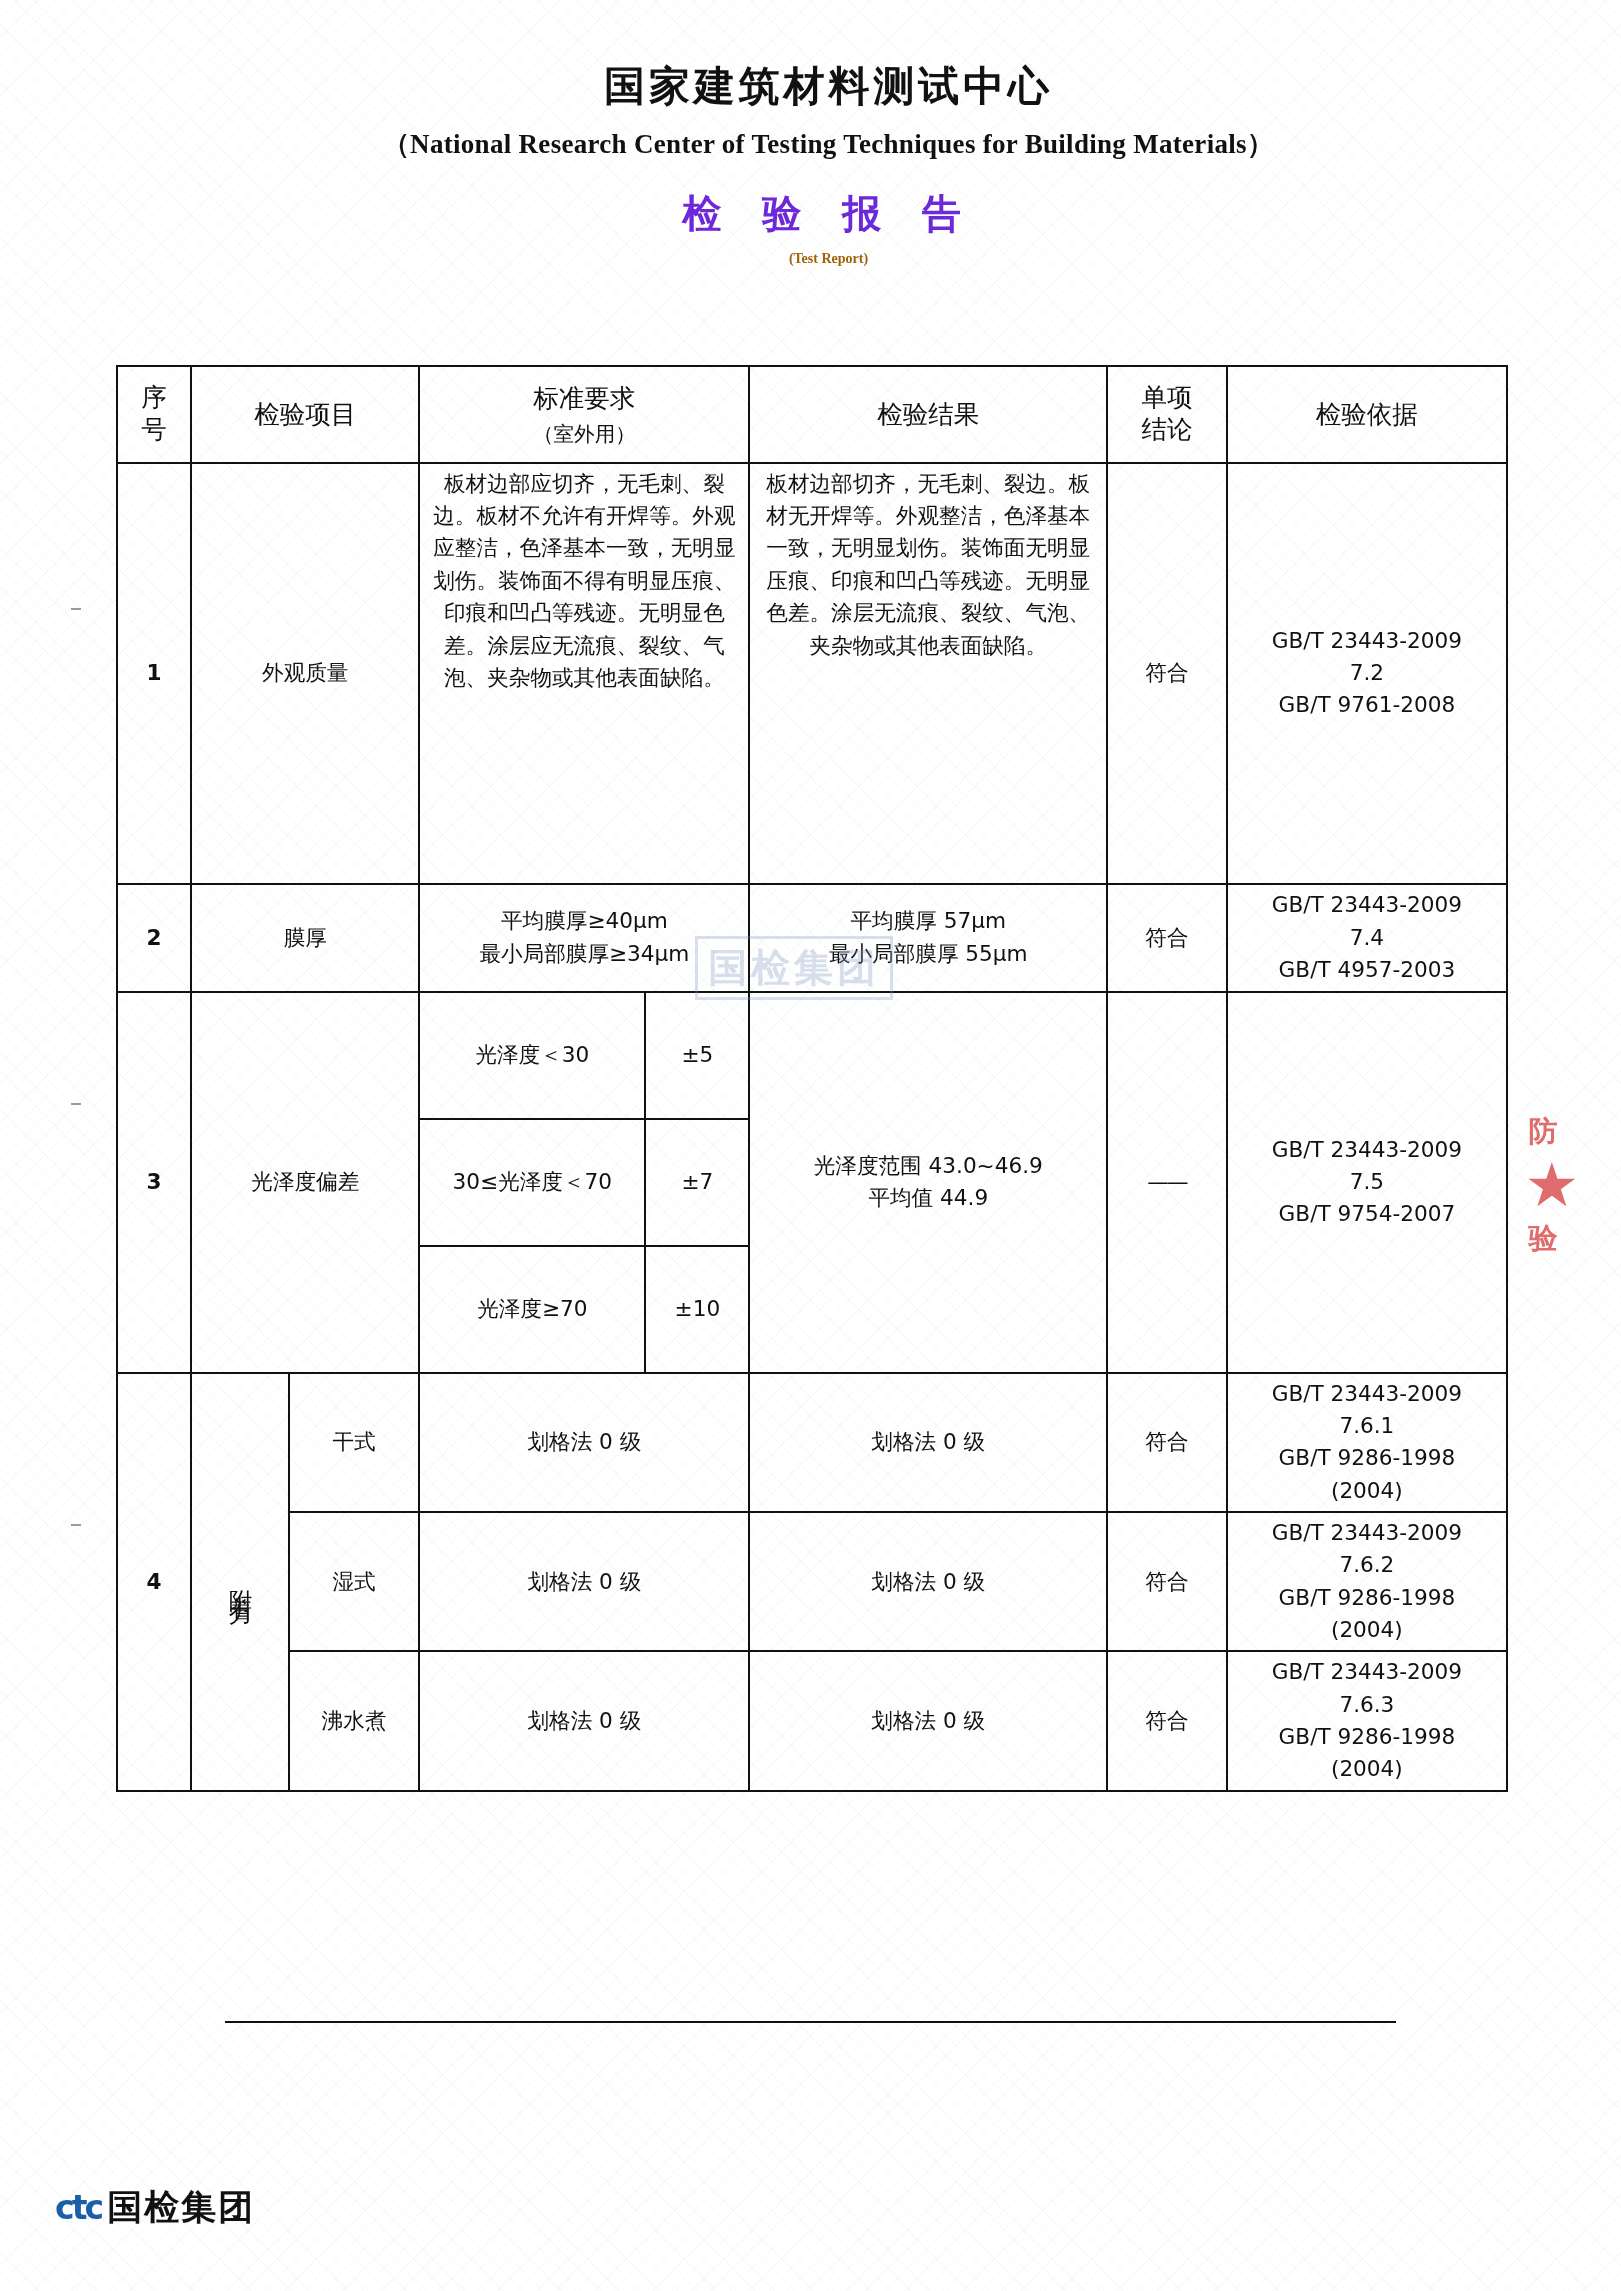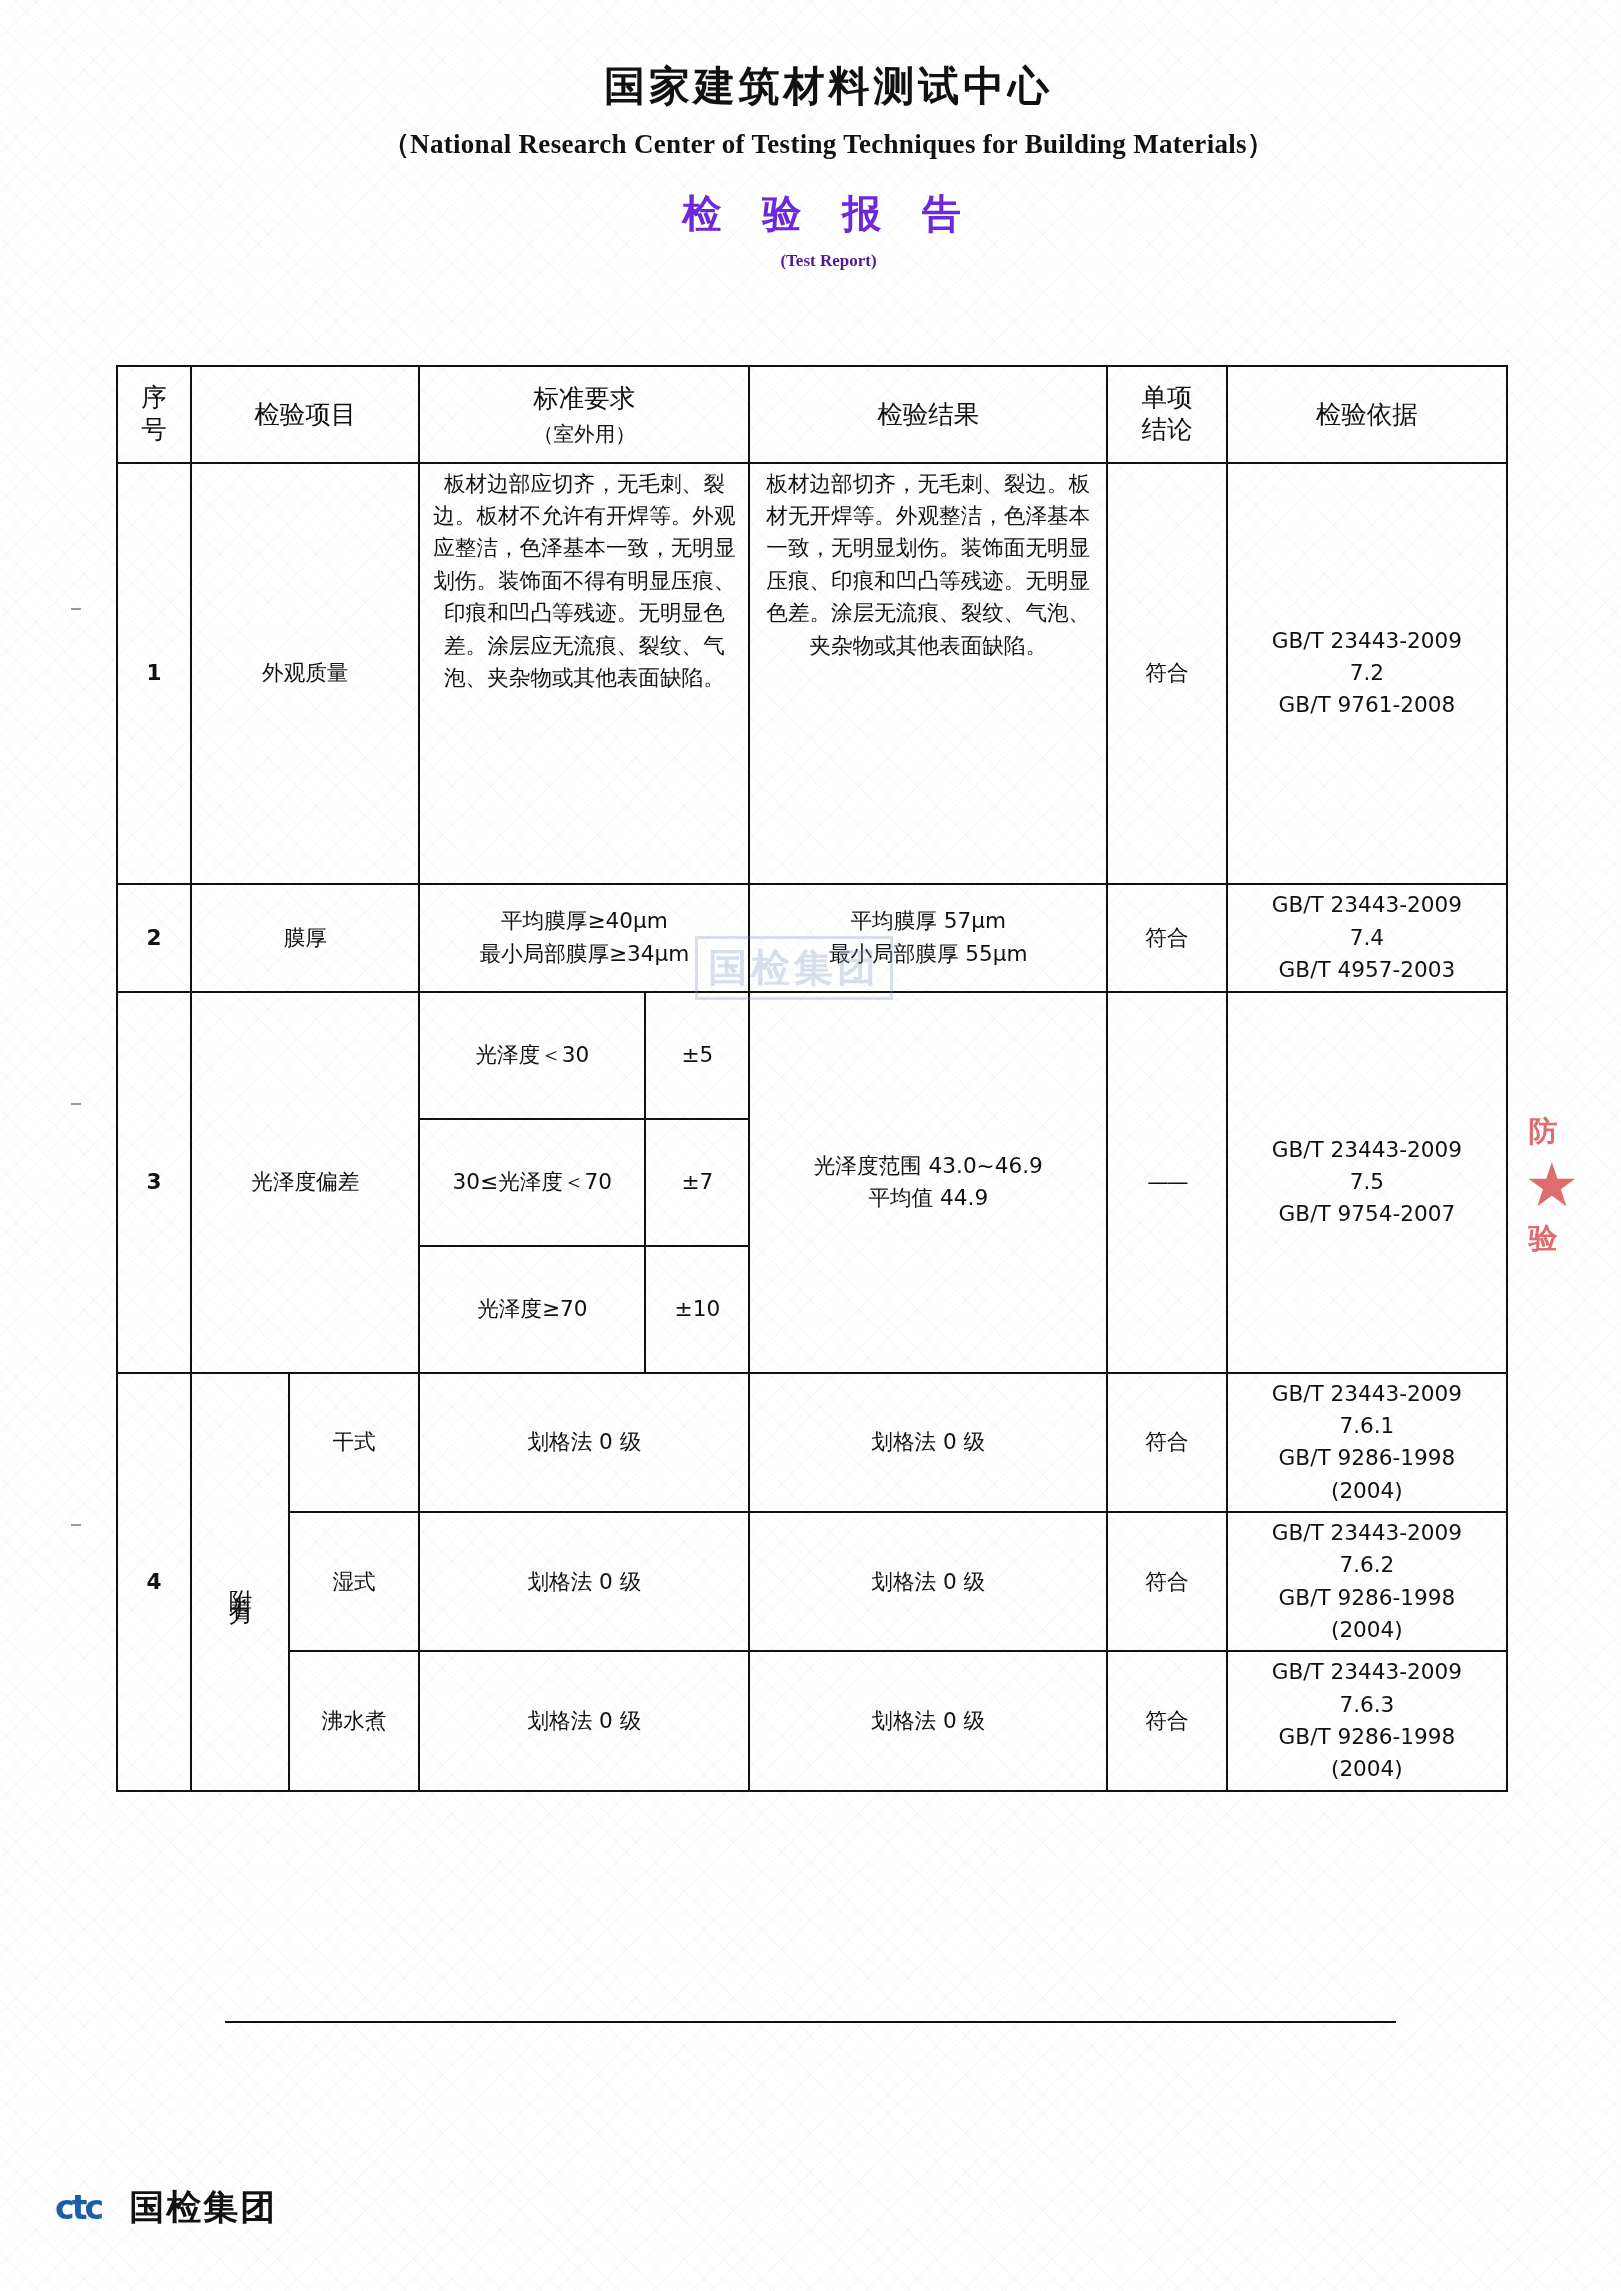--- a/index.html
+++ b/index.html
@@ -56,22 +56,22 @@
     margin-top: 25.5px;
     font-family: "DejaVu Sans", "Liberation Sans", sans-serif;
     font-weight: bold;
     font-size: 39px;
     letter-spacing: 13.7px;
     color: #6d28d9;
   }
   .report-en {
     margin-top: 9.8px;
     font-weight: bold;
-    font-size: 17px;
-    color: #4c1d95;
+    font-size: 14px;
+    color: #a16207;
   }
 
   
   .meta-row {
     position: relative;
     margin: 29px 118px 0 118px;
     display: flex;
     align-items: flex-end;
     justify-content: space-between;
     height: 39px;
@@ -178,21 +178,21 @@
     letter-spacing: 0.5px;
   }
   .footer-text .en { font-family: "Liberation Serif", serif; }
 
   
   .logo {
     position: absolute;
     left: 55px;
     top: 2184px;
     display: flex;
-    gap: 28px;
+    gap: 6px;
   }
   .logo-mark {
     display: flex;
     align-items: center;
     font-family: "DejaVu Sans", sans-serif;
     font-weight: bold;
     font-size: 33px;
     color: #1b5fa8;
     letter-spacing: -2.9px;
   }

